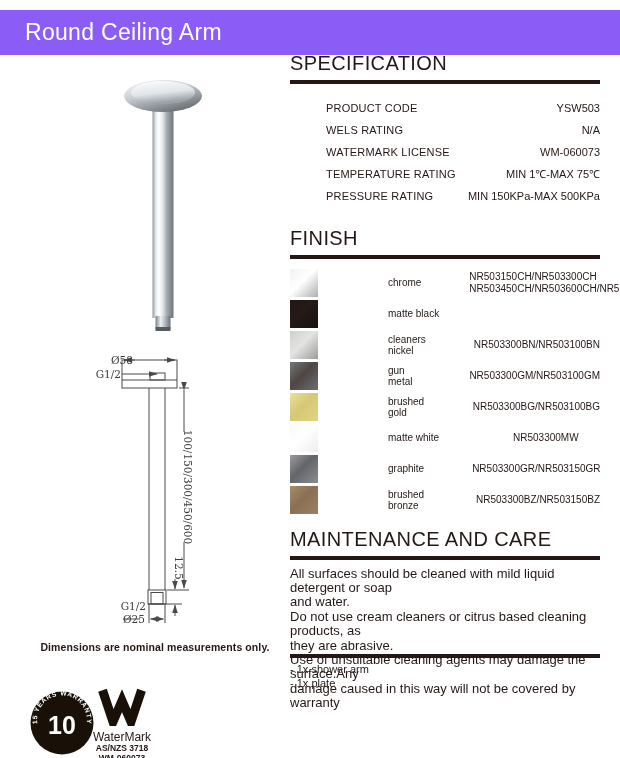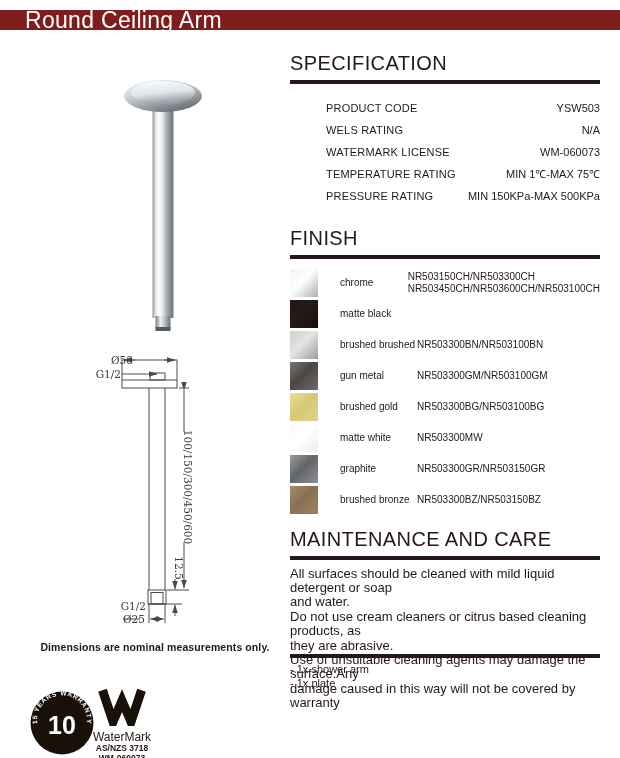--- a/index.html
+++ b/index.html
@@ -3,37 +3,37 @@
 <meta charset="utf-8">
 <style>
   * { margin:0; padding:0; box-sizing:border-box; }
   html,body { background:#ffffff; }
   .page {
     position:relative; width:620px; height:758px; background:#fff;
     font-family:"Liberation Sans", sans-serif; color:#231815; overflow:hidden;
   }
   
   .banner {
-    position:absolute; left:0; top:10px; width:620px; height:20px;
-    background:#7f1d1d; display:flex; align-items:center;
+    position:absolute; left:0; top:10px; width:620px; height:45px;
+    background:#8b5cf6; display:flex; align-items:center;
   }
   .banner .title { color:#ffffff; font-size:23px; letter-spacing:0.3px; padding-left:25px; }
 
   
   .sec { position:absolute; left:290px; width:310px; }
   .sec-title { font-size:20px; line-height:25px; letter-spacing:0.4px; color:#231815; }
   .sec-rule { margin-top:4px; height:3.5px; background:#231815; }
 
   .spec-rows { margin-top:14px; }
   .spec-row { display:flex; justify-content:space-between; align-items:center; height:21.8px; font-size:11px; }
   .spec-row .lab { letter-spacing:0.2px;padding-left:36px; }
   .spec-row .val { text-align:left; }
 
   .finish-rows { margin-top:10px; }
-  .frow { display:flex; align-items:center; height:28px; margin-bottom:3px; }
+  .frow { display:flex; align-items:center; height:28px; margin-bottom:3px;gap:48px; }
   .swatch { width:28px; height:28px; flex:0 0 28px; }
   .fname { width:77px; margin-left:22px; font-size:10px; }
   .fcodes { font-size:10px; white-space:pre-line; line-height:11.5px; }
 
   .maint-text { margin-top:7px; font-size:13px; line-height:14.4px; white-space:pre-line; }
 
   .pack-items { margin-top:4px; font-size:11px; line-height:14.5px; }
 
   
   .photo-svg { position:absolute; left:103px; top:58px; }
@@ -195,21 +195,21 @@
         <div class="fname">chrome</div>
         <div class="fcodes">NR503150CH/NR503300CH
 NR503450CH/NR503600CH/NR503100CH</div>
       </div>
       <div class="frow">
         <div class="swatch" style="background: linear-gradient(135deg, rgb(34, 23, 20) 0%, rgb(36, 26, 23) 45%, rgb(25, 15, 13) 100%);"></div>
         <div class="fname">matte black</div>
       </div>
       <div class="frow">
         <div class="swatch" style="background: linear-gradient(135deg, rgb(207, 207, 205) 0%, rgb(228, 228, 226) 45%, rgb(155, 156, 154) 100%);"></div>
-        <div class="fname">brushed brushed</div>
+        <div class="fname">cleaners nickel</div>
         <div class="fcodes">NR503300BN/NR503100BN</div>
       </div>
       <div class="frow">
         <div class="swatch" style="background: linear-gradient(135deg, rgb(119, 119, 122) 0%, rgb(78, 70, 67) 45%, rgb(109, 109, 112) 100%);"></div>
         <div class="fname">gun metal</div>
         <div class="fcodes">NR503300GM/NR503100GM</div>
       </div>
       <div class="frow">
         <div class="swatch" style="background: linear-gradient(135deg, rgb(234, 226, 152) 0%, rgb(214, 200, 117) 45%, rgb(224, 213, 132) 100%);"></div>
         <div class="fname">brushed gold</div>

